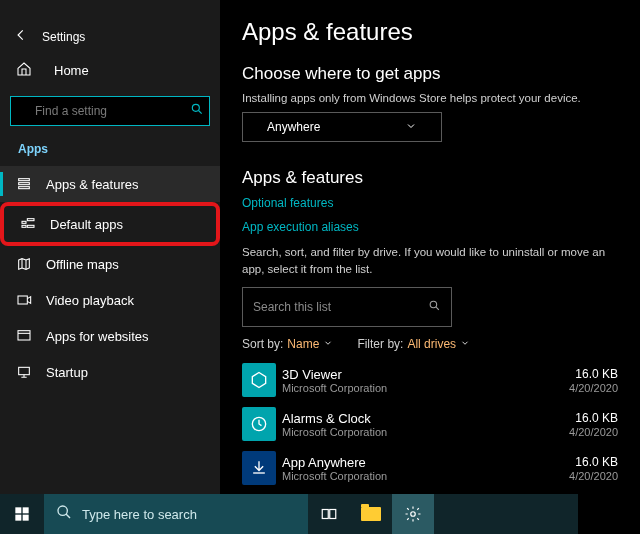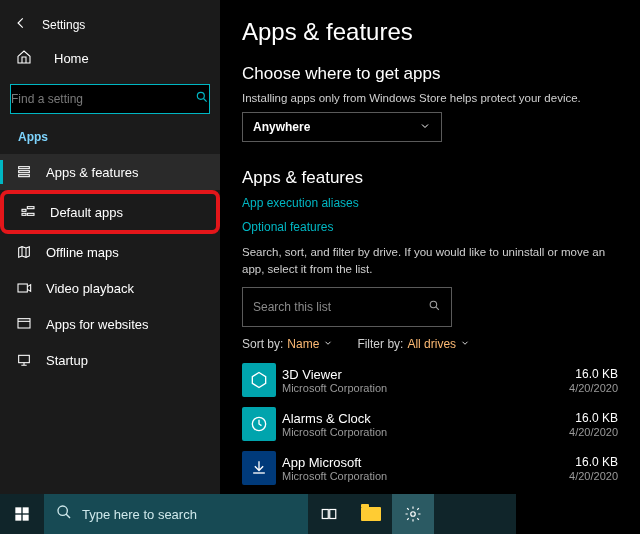--- a/index.html
+++ b/index.html
@@ -1,41 +1,41 @@
 <!DOCTYPE html>
 <html><head>
 <meta charset="utf-8">
 <style>
   * { box-sizing: border-box; margin: 0; padding: 0; }
   html, body { width: 640px; height: 534px; font-family: "Segoe UI", Arial, sans-serif; background:#000; color:#fff; overflow:hidden; }
   .app { display:flex; width:640px; height:494px; }
   .sidebar { width:220px; background:#1b1b1b; display:flex; flex-direction:column; }
-  .sb-header { display:flex; align-items:center; gap:14px; padding:16px 14px 6px 14px; font-size:12px; }
+  .sb-header { display:flex; align-items:center; gap:14px; padding:28px 14px 6px 14px; font-size:12px; }
   .back-icon svg { width:14px; height:14px; }
   .sb-home { display:flex; align-items:center; gap:22px; padding:10px 16px; font-size:13px; }
   .sb-home svg { width:16px; height:16px; }
   .search-wrap { padding:6px 10px 10px 10px; }
-  .search-box { display:flex; align-items:center; height:30px; border:1px solid #00b7c3; background:#000; padding:0 0; }
+  .search-box { display:flex; align-items:center; height:30px; border:1px solid #00b7c3; background:#000; padding:0 24px; }
   .search-box input { flex:1; background:transparent; border:none; outline:none; color:#fff; font-size:12px; }
   .search-box input::placeholder { color:#7a7a7a; }
   .search-box .mag { color:#00b7c3; }
   .search-box .mag svg { width:14px; height:14px; }
   .sb-section-label { padding:6px 14px 10px 18px; font-size:12px; font-weight:600; color:#7dd3fc; }
   .nav { display:flex; flex-direction:column; }
   .nav-item { display:flex; align-items:center; gap:14px; padding:10px 16px; font-size:13px; cursor:pointer; position:relative; }
   .nav-item.active::before { content:""; position:absolute; left:0; top:6px; bottom:6px; width:3px; background:#00b7c3; }
   .nav-item.active { background:#2a2a2a; }
   .nav-item .nicon { width:16px; height:16px; display:flex; align-items:center; justify-content:center; }
   .nav-item .nicon svg { width:16px; height:16px; }
   .highlight-box { border:4px solid #e3161a; border-radius:8px; }
   .content { flex:1; background:#000; padding:18px 22px 0 22px; overflow:hidden; }
   h1 { font-size:24px; font-weight:400; margin-bottom:18px; }
   h2 { font-size:17px; font-weight:400; margin-bottom:8px; }
   .helper { font-size:11.5px; color:#d0d0d0; margin-bottom:8px; }
-  .dropdown { display:flex; align-items:center; justify-content:space-between; border:1px solid #5a5a5a; width:200px; height:30px; padding:0 10px; font-size:12px; margin-bottom:26px; cursor:pointer;font-weight:bold; }
+  .dropdown { display:flex; align-items:center; justify-content:space-between; border:1px solid #5a5a5a; width:200px; height:30px; padding:0 24px; font-size:12px; margin-bottom:26px; cursor:pointer; }
   .link { color:#00b7c3; font-size:12px; margin:4px 0 10px 0; cursor:pointer; }
   .desc { font-size:11.5px; color:#d0d0d0; line-height:1.45; margin:6px 0 10px 0; max-width:390px; }
   .mini-search { display:flex; align-items:center; justify-content:space-between; border:1px solid #5a5a5a; width:210px; height:40px; padding:0 10px; font-size:12px; margin-bottom:10px; }
   .mini-search input { flex:1; background:transparent; border:none; outline:none; color:#fff; font-size:12px; }
   .mini-search input::placeholder { color:#8a8a8a; }
   .sorters { display:flex; gap:24px; font-size:12px; color:#d0d0d0; margin-bottom:12px; }
   .sorters .sel { color:#fdba74; }
   .sorters .item { display:flex; align-items:center; gap:4px; cursor:pointer; }
   .sorters svg { width:10px; height:10px; }
   .apps-list { display:flex; flex-direction:column; gap:10px; }
@@ -45,21 +45,21 @@
   .tile.teal { background:#00a4ad; }
   .tile.navy { background:#003a7a; }
   .tile.dark { background:#1f1f1f; border:1px solid #3a3a3a; }
   .app-meta { flex:1; display:flex; flex-direction:column; }
   .app-name { font-size:13px; color:#fff; line-height:1.2; }
   .app-pub { font-size:11px; color:#9a9a9a; }
   .app-right { text-align:right; }
   .app-size { font-size:12px; color:#fff; line-height:1.2; }
   .app-date { font-size:11px; color:#9a9a9a; }
   
-  .taskbar { width:516px; height:40px; background:#10252a; display:flex; align-items:stretch; }
+  .taskbar { width:578px; height:40px; background:#10252a; display:flex; align-items:stretch; }
   .start { width:44px; display:flex; align-items:center; justify-content:center; cursor:pointer; }
   .start svg { width:16px; height:16px; }
   .tb-search { flex:0 0 264px; background:#174a54; display:flex; align-items:center; gap:10px; padding:0 12px; cursor:text; }
   .tb-search .circ svg { width:16px; height:16px; }
   .tb-search span.txt { color:#cfe8eb; font-size:13px; }
   .tb-icons { display:flex; }
   .tb-icon { width:42px; display:flex; align-items:center; justify-content:center; cursor:pointer; }
   .tb-icon.active { background:#2b5a63; }
   .tb-icon svg { width:18px; height:18px; }
   .folder { width:20px; height:14px; background:#ffcc33; border-radius:1px; position:relative; }
@@ -181,22 +181,22 @@
     <div class="dropdown">
       <span>Anywhere</span>
       <span class="chev">
         <svg viewBox="0 0 24 24" fill="none" stroke="#fff" stroke-width="2">
             <path d="M6 9l6 6 6-6"></path>
           </svg>
       </span>
     </div>
 
     <h2>Apps &amp; features</h2>
+    <div class="link">Optional features</div>
     <div class="link">App execution aliases</div>
-    <div class="link">Optional features</div>
     <div class="desc">Search, sort, and filter by drive. If you would like to uninstall or move an app, select it from the list.</div>
 
     <div class="mini-search">
       <input placeholder="Search this list" style="">
       <span>
         <svg viewBox="0 0 24 24" width="13" height="13" fill="none" stroke="#a0a0a0" stroke-width="2">
             <circle cx="10" cy="10" r="6"></circle>
             <path d="M20 20l-5-5"></path>
           </svg>
       </span>
@@ -254,21 +254,21 @@
       </div>
 
       <div class="app-row">
         <div class="tile navy">
           <svg viewBox="0 0 24 24" fill="none" stroke="#fff" stroke-width="1.6">
               <path d="M12 4v10M7 10l5 5 5-5"></path>
               <path d="M5 18h14"></path>
             </svg>
         </div>
         <div class="app-meta">
-          <span class="app-name">App Microsoft</span>
+          <span class="app-name">App Anywhere</span>
           <span class="app-pub">Microsoft Corporation</span>
         </div>
         <div class="app-right">
           <div class="app-size">16.0 KB</div>
           <div class="app-date">4/20/2020</div>
         </div>
       </div>
 
       <div class="app-row">
         <div class="tile dark">

